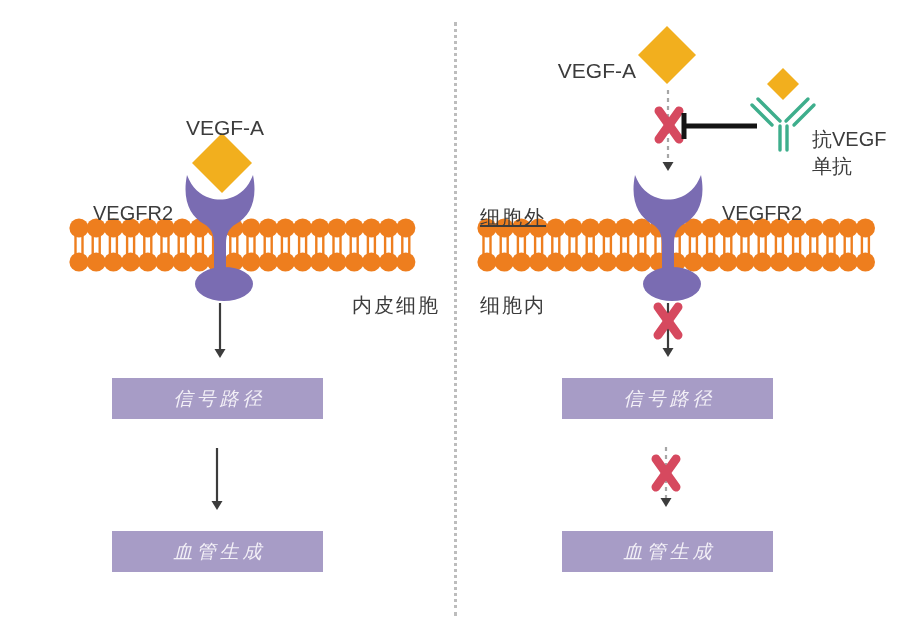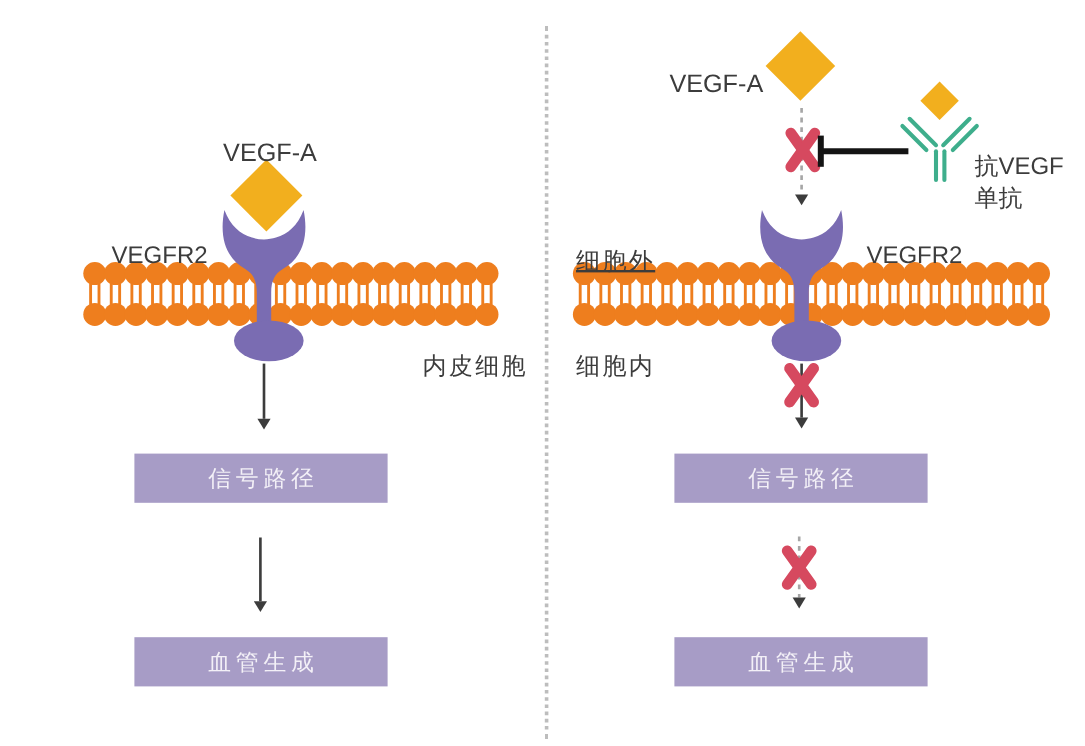--- a/index.html
+++ b/index.html
@@ -16,21 +16,21 @@
   #vegfr2-left{left:93px;top:186px;}
   #endothelial{left:352px;top:276px;letter-spacing:2px;}
   #vegfa-right{left:556px;top:43px;width:80px;text-align:right;font-size:21px;}
   #extracellular{left:480px;top:188px;letter-spacing:2px;text-decoration:underline;}
   #intracellular{left:480px;top:276px;letter-spacing:2px;font-family:Liberation Mono, monospace;}
   #vegfr2-right{left:722px;top:186px;}
   #ab-label{left:812px;top:110px;line-height:27px;font-size:20px;}
   .pbox{
     position:absolute; width:211px; height:41px; background:var(--box);
     color:var(--box-text); display:flex; align-items:center; justify-content:center;
-    font-size:19px; letter-spacing:4px; padding-left:4px; box-sizing:border-box;
+    font-size:19px; letter-spacing:4px; padding-left:4px; box-sizing:border-box;font-style:italic;
   }
   #box-l1{left:112px;top:378px;} #box-l2{left:112px;top:531px;}
   #box-r1{left:562px;top:378px;} #box-r2{left:562px;top:531px;}
   #divider{position:absolute;left:454px;top:22px;height:594px;width:0;
     border-left:3px dotted var(--divider);}
 </style>
 </head>
 <body>
 
 <div id="stage">

